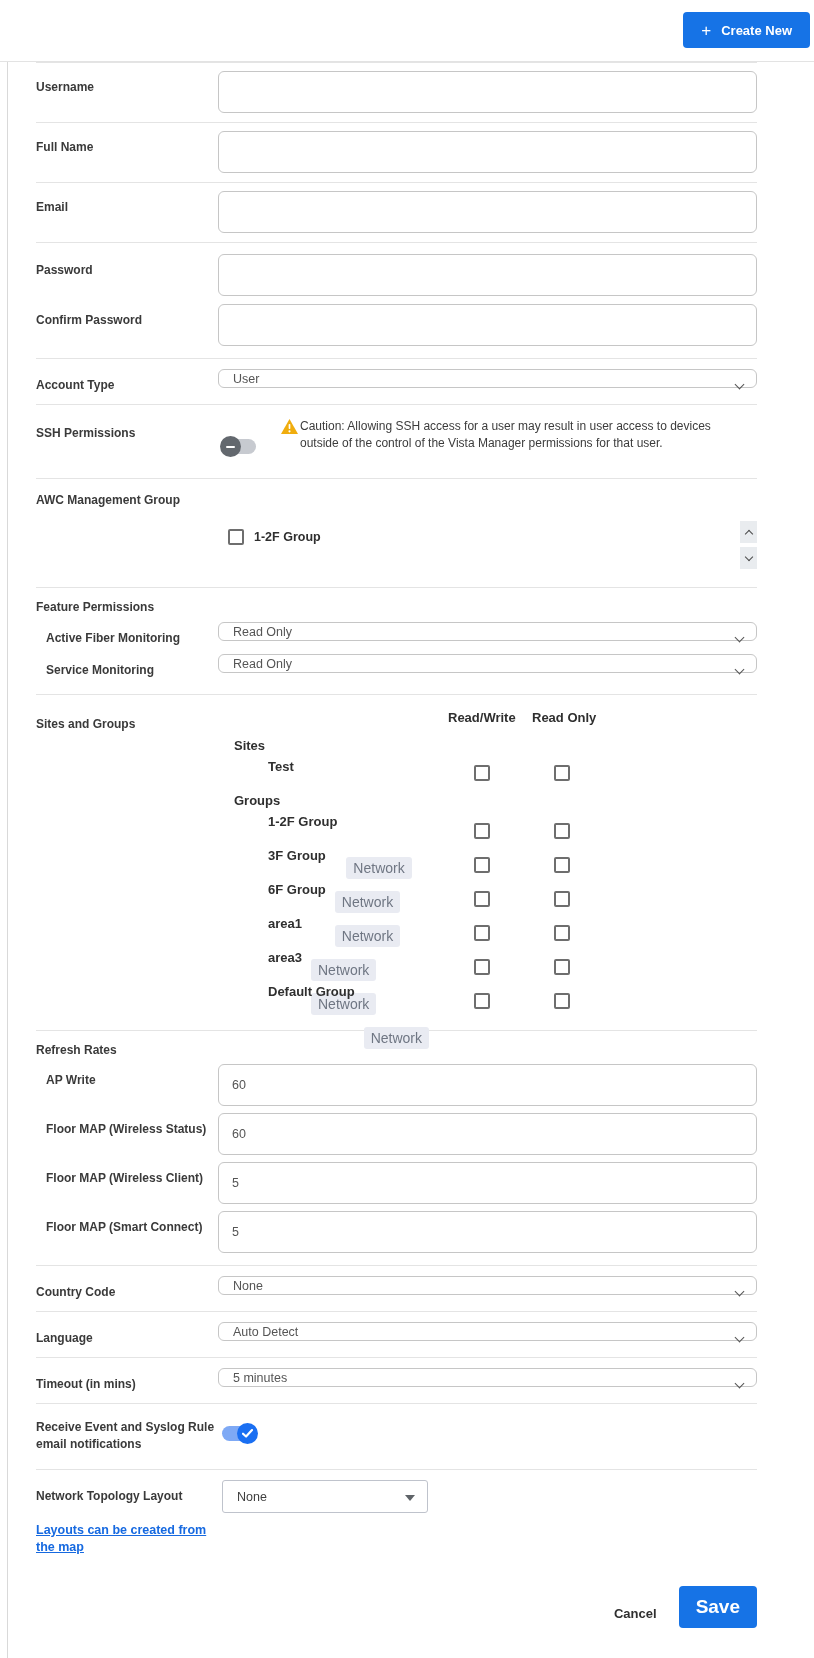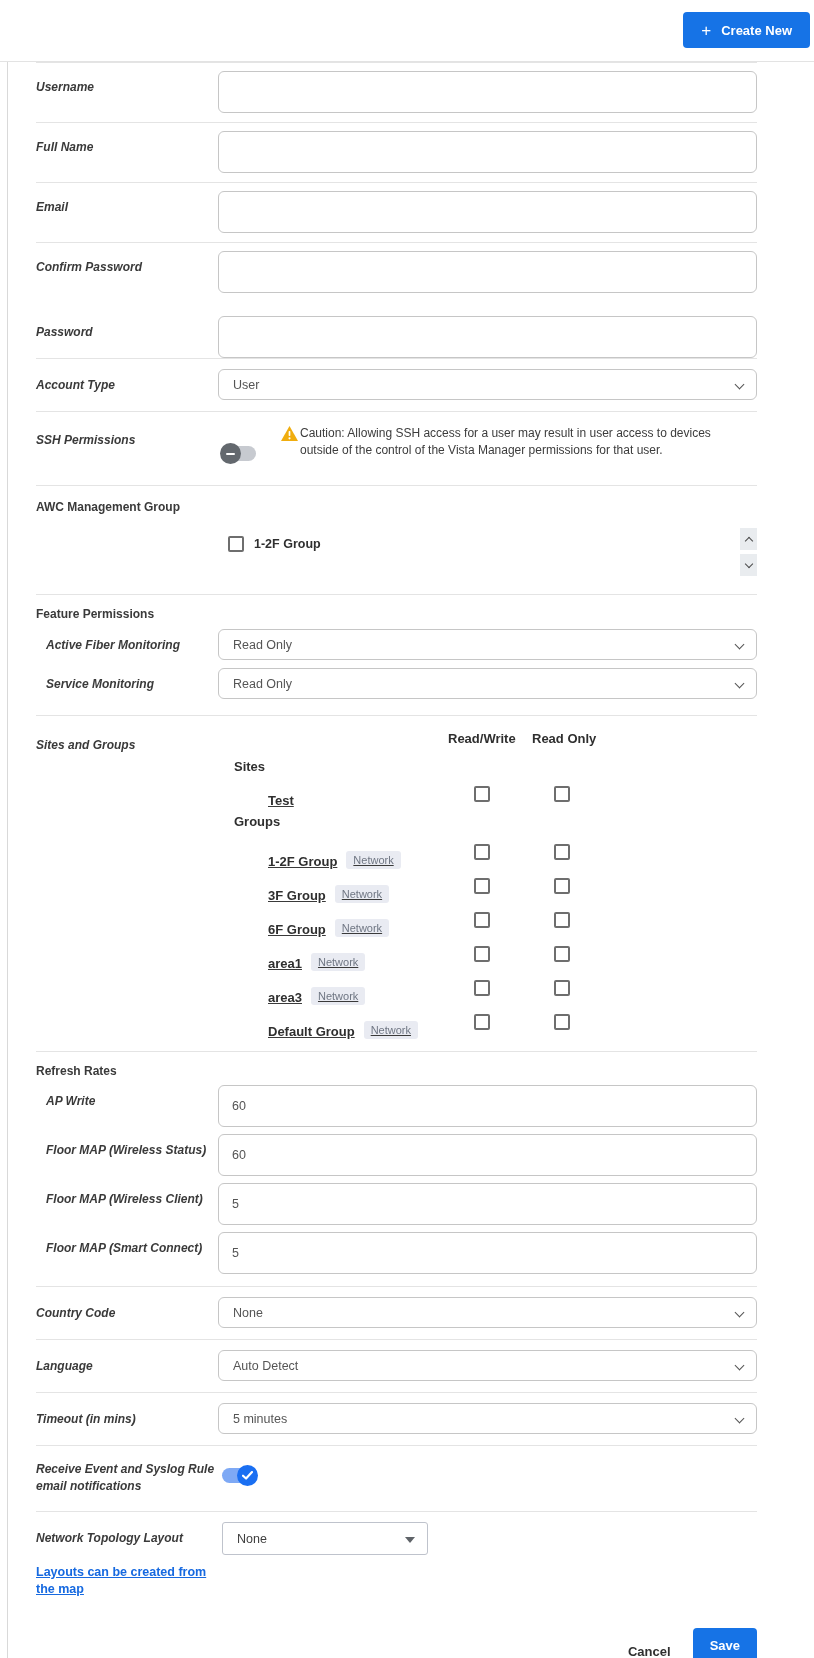--- a/index.html
+++ b/index.html
@@ -18,30 +18,30 @@
     display: flex; align-items: center; gap: 10px; padding: 0 18px; cursor: pointer;
   }
   .create-btn .plus { font-size: 17px; font-weight: normal; line-height: 1; }
   
   .panel { margin-left: 7px; border-left: 1px solid #d9d9d9; border-bottom: 1px solid #d9d9d9; background:#fff; }
   .content { padding: 0 57px 0 28px; }
   .hr { border-top: 1px solid #e4e4e4; height: 0; }
   h1.title { font-size: 15px; font-weight: bold; color: #1f2a44; padding: 21px 0 22px 8px; }
   
   .row { display: flex; align-items: flex-start; }
-  .lbl { width: 182px; flex: none; font-size: 12px; color: #3a3a3a; font-weight: 600; padding-top: 9px; line-height: 15px; font-style: italic; }
+  .lbl { width: 182px; flex: none; font-size: 12px; color: #3a3a3a; font-weight: 600; padding-top: 9px; line-height: 15px; }
   .lbl.ind { padding-left: 10px; font-weight: 600; }
   .ctl { flex: 1; min-width: 0; }
   .frow { padding: 8px 0 9px; }
   input.txt {
     width: 100%; height: 42px; border: 1px solid #c6c6c6; border-radius: 6px;
     padding: 0 13px; font-family: inherit; font-size: 12.5px; color: #555; outline: none; background:#fff;
   }
   .sel {
-    position: relative; height: 31px; border: 1px solid #c6c6c6; border-radius: 6px;
+    position: relative; height: 19px; border: 1px solid #c6c6c6; border-radius: 6px;
     display: flex; align-items: center; padding: 0 30px 0 14px;
     font-size: 12.5px; color: #555; background: #fff; cursor: pointer;
   }
   .chev { position: absolute; right: 13px; top: 11px; width: 7px; height: 7px;
     border-right: 1.6px solid #555; border-bottom: 1.6px solid #555; transform: rotate(45deg); }
   
   .ssh-wrap { padding: 12px 0 24px; }
   .toggle { position: relative; width: 34px; height: 15px; border-radius: 8px; cursor: pointer; flex:none; }
   .toggle .knob { position: absolute; top: -3px; width: 21px; height: 21px; border-radius: 50%;
     display:flex; align-items:center; justify-content:center; }
@@ -70,24 +70,24 @@
   .feat { padding: 12px 0 16px; }
   .feat .row { margin-top: 8px; }
   
   .sg { padding: 10px 0 12px; }
   .sg-headrow { position: relative; height: 18px; }
   .sg-col-h { position: absolute; top: 0; font-size: 13px; font-weight: bold; color: #2f2f2f; }
   .sg-col-h.c1 { left: 230px; }
   .sg-col-h.c2 { left: 314px; }
   .sg-body { margin-left: 182px; }
   .sg-sub { font-size: 13px; font-weight: bold; color: #2f2f2f; padding: 6px 0 6px 16px; }
-  .sg-row { position: relative; height: 34px; display: flex; align-items: flex-end; padding-left: 50px; text-decoration: underline; }
+  .sg-row { position: relative; height: 34px; display: flex; align-items: flex-start; padding-left: 50px; }
   .sg-row.site { height: 28px; }
   .sg-name { font-size: 13px; font-weight: bold; color: #2f2f2f; }
-  .badge { background: #e9ebf2; color: #6f7683; font-size: 11px; padding: 3px 7px; border-radius: 3px; margin-left: 9px; font-weight: normal; }
+  .badge { background: #e9ebf2; color: #6f7683; font-size: 14px; padding: 3px 7px; border-radius: 3px; margin-left: 9px; font-weight: normal; margin-top: 43px; }
   .sg-row .cb.c1 { position: absolute; left: 256px; top: 50%; margin-top: -8px; }
   .sg-row .cb.c2 { position: absolute; left: 336px; top: 50%; margin-top: -8px; }
   
   .rr { padding: 12px 0 12px; }
   .rr .row { margin-top: 7px; }
   
   .selrow { padding: 10px 0 11px; }
   
   .notif { padding: 12px 0 16px; }
   .notif .lbl { width: 182px; padding-top: 3px; line-height: 17px; }
@@ -100,21 +100,21 @@
     margin-left: 4px; cursor: pointer; background:#fff;
   }
   .tri { position: absolute; right: 12px; top: 14px; width: 0; height: 0;
     border-left: 5px solid transparent; border-right: 5px solid transparent; border-top: 6px solid #5f6368; }
   .map-link { display: inline-block; margin-top: 9px; width: 175px; font-size: 12.5px; font-weight: 600;
     color: #1669e0; text-decoration: underline; line-height: 17px; cursor: pointer; }
   
   .footer { display: flex; justify-content: flex-end; align-items: center; padding: 10px 0 40px; gap: 22px; }
   .cancel-btn { background: none; border: none; font-family: inherit; font-size: 13px; font-weight: bold; color: #2f2f2f; cursor: pointer; margin-top: 12px; }
   .save-btn { background: #1673e6; color: #fff; border: none; border-radius: 4px; font-family: inherit;
-    font-size: 13px; font-weight: bold; padding: 10px 17px; cursor: pointer; }
+    font-size: 19px; font-weight: bold; padding: 10px 17px; cursor: pointer; }
 </style>
 </head>
 <body>
 
 <div class="topbar">
   <button class="create-btn">
     <span class="plus">+</span>
     <span>Create New</span>
   </button>
 </div>
@@ -135,26 +135,26 @@
       <div class="ctl"><input class="txt" type="text" value="" style=""></div>
     </div>
     <div class="hr"></div>
 
     <div class="row frow">
       <div class="lbl">Email</div>
       <div class="ctl"><input class="txt" type="text" value="" style=""></div>
     </div>
     <div class="hr"></div>
 
+    <div class="row" style="padding:11px 0 0;">
+      <div class="lbl">Password</div>
+      <div class="ctl"><input class="txt" type="password" value="" style=""></div>
+    </div>
     <div class="row" style="padding:8px 0 12px;">
       <div class="lbl">Confirm Password</div>
-      <div class="ctl"><input class="txt" type="password" value="" style=""></div>
-    </div>
-    <div class="row" style="padding:11px 0 0;">
-      <div class="lbl">Password</div>
       <div class="ctl"><input class="txt" type="password" value="" style=""></div>
     </div>
     <div class="hr"></div>
 
     <div class="row selrow">
       <div class="lbl">Account Type</div>
       <div class="ctl">
         <div class="sel">
           <span>User</span>
           <span class="chev"></span>

